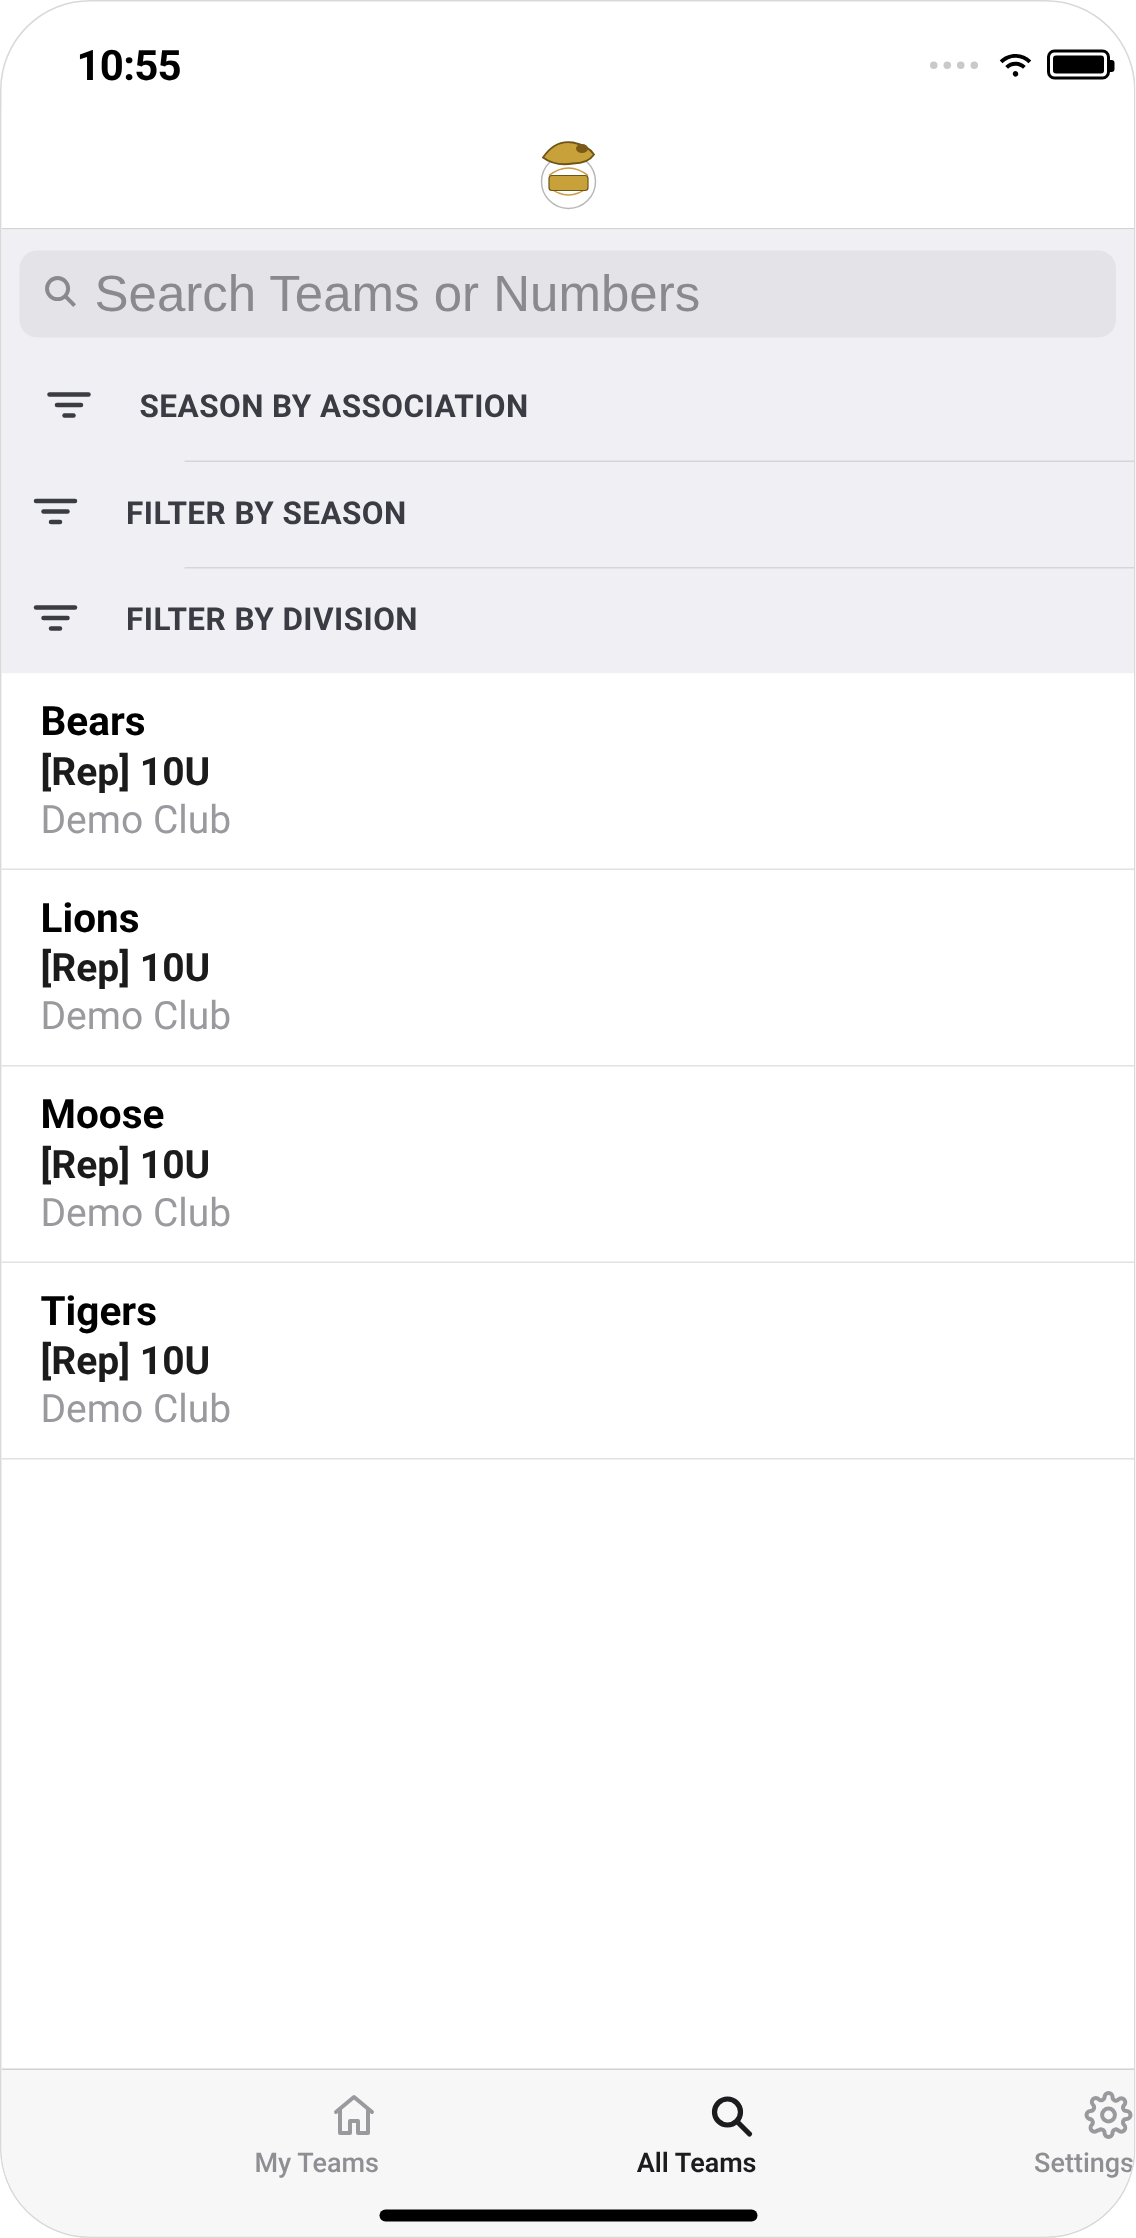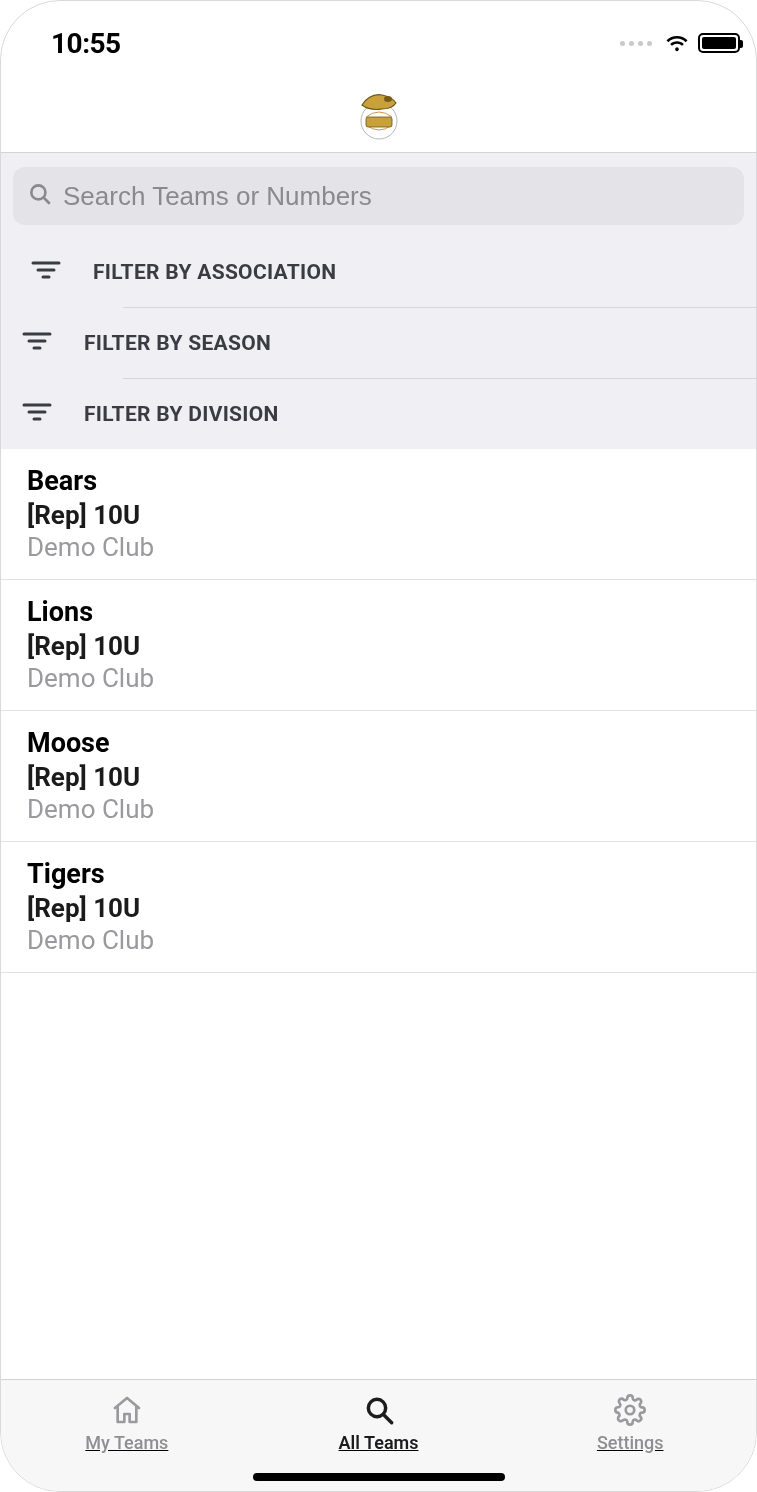--- a/index.html
+++ b/index.html
@@ -70,21 +70,21 @@
     }
 
     .filters-section { background:#efeff4; }
     .search-wrap { padding: 14px 12px 12px; }
     .search-field {
       background:#e3e3e8; border-radius:12px; height:58px;
       display:flex; align-items:center; padding:0 14px; gap:10px;
     }
     .search-field input {
       border:none; background:transparent; outline:none;
-      font-size:26px; color:#333; width:100%;
+      font-size:34px; color:#333; width:100%;
     }
     .search-field input::placeholder { color:#8a8a8e; }
 
     .filter-row {
       height: 70px;
       display:flex; align-items:center; gap:32px;
       padding-left: 21px;
       cursor:pointer;
     }
     .filter-row:nth-of-type(2),
@@ -107,22 +107,22 @@
     .team-name { font-size:27px; font-weight:700; color:#000; line-height:1.25; }
     .team-division { font-size:26px; font-weight:700; color:#1b1b1b; line-height:1.25; }
     .team-club { font-size:26px; color:#9a9a9e; line-height:1.3; }
 
     .tab-bar {
       position:absolute; left:0; right:0; bottom:0;
       height:112px; background:#f7f7f8; border-top:1px solid #d2d2d5;
       display:flex;
     }
     .tab {
-      flex:1; display:flex; flex-direction:column; align-items:center;
-      justify-content:flex-start; padding-top:14px; gap:6px; cursor:pointer;text-decoration:underline;
+      flex:1; display:flex; flex-direction:column; align-items:flex-end;
+      justify-content:flex-start; padding-top:14px; gap:6px; cursor:pointer;
     }
     .tab svg { display:block; }
     .tab-label { font-size:18px; font-weight:500; }
     .tab.inactive .tab-label { color:#8f8f93; }
     .tab.inactive svg { stroke:#9a9a9e; fill:none; }
     .tab.active .tab-label { color:#1c1c1e; font-weight:600; }
     .tab.active svg { stroke:#1c1c1e; }
 
     .home-indicator {
       position:absolute; bottom:10px; left:50%; transform:translateX(-50%);
@@ -181,21 +181,21 @@
     </div>
 
     <div class="filter-row">
       <span>
         <svg width="30" height="22" viewBox="0 0 30 22" stroke="#3b3b43" stroke-width="3" stroke-linecap="round">
           <line x1="2" y1="4" x2="28" y2="4"></line>
           <line x1="7" y1="11" x2="23" y2="11"></line>
           <line x1="12" y1="18" x2="18" y2="18"></line>
         </svg>
       </span>
-      <span class="filter-label">FILTER BY ASSOCIATION</span>
+      <span class="filter-label">SEASON BY ASSOCIATION</span>
     </div>
     <div class="filter-divider"></div>
 
     <div class="filter-row">
       <span>
         <svg width="30" height="22" viewBox="0 0 30 22" stroke="#3b3b43" stroke-width="3" stroke-linecap="round">
           <line x1="2" y1="4" x2="28" y2="4"></line>
           <line x1="7" y1="11" x2="23" y2="11"></line>
           <line x1="12" y1="18" x2="18" y2="18"></line>
         </svg>

